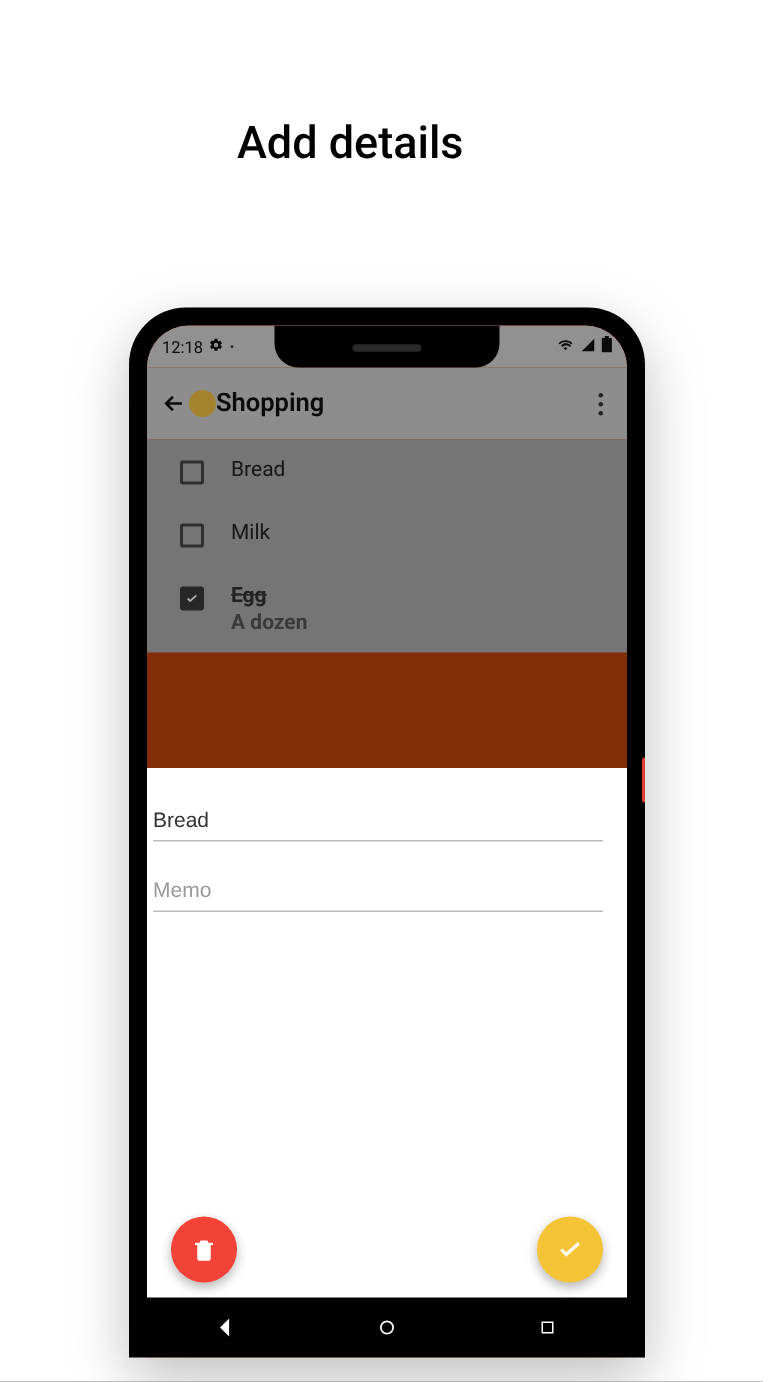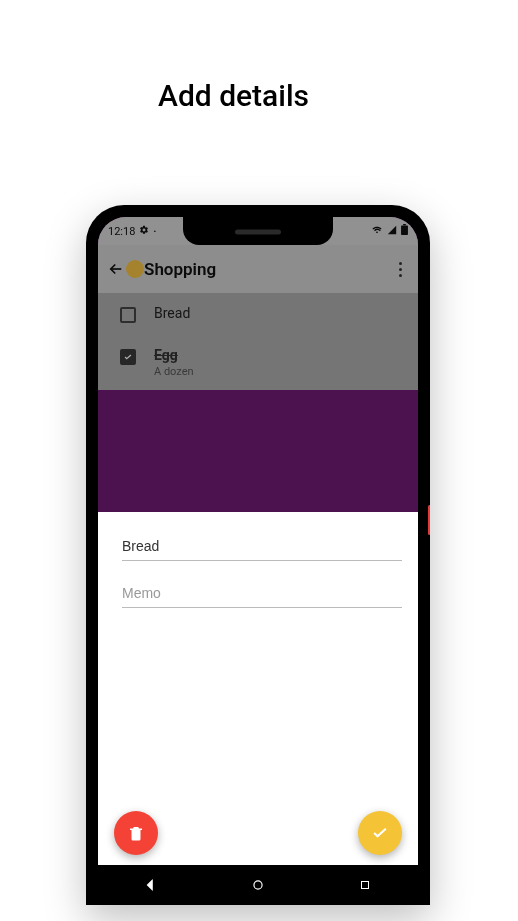--- a/index.html
+++ b/index.html
@@ -14,21 +14,21 @@
     height: 700px;
     border-radius: 38px 38px 0 0;
     background: #000;
     padding: 12px 12px 0 12px;
     box-shadow: 0 14px 40px rgba(0,0,0,0.25);
     overflow: hidden;
   }
   .phone-inner {
     width: 100%;
     height: 100%;
-    background: #701a75;
+    background: #c2410c;
     border-radius: 28px 28px 0 0;
     position: relative;
     overflow: hidden;
   }
   .notch {
     position: absolute;
     top: 0;
     left: 50%;
     transform: translateX(-50%);
     width: 150px;
@@ -86,34 +86,34 @@
     border-radius: 2px;
     margin-top: 2px;
     flex-shrink: 0;
     display:flex; align-items:center; justify-content:center;
   }
   .chk.checked { background: #3a3a3a; border-color: #3a3a3a; }
   .chk.checked svg { display:block; }
   .chk svg { display:none; }
   .item-text { font-size: 14px; color: #222; }
   .item-text.done { text-decoration: line-through; color: #333; font-weight: bold; }
-  .item-sub { font-size: 11px; color: #555; margin-top: 2px; }
+  .item-sub { font-size: 14px; color: #555; margin-top: 2px; font-weight: bold; }
   .overlay {
     position: absolute;
     left: 0; top: 0; right: 0; bottom: 0;
     background: rgba(0,0,0,0.32);
     z-index: 10;
   }
   .sheet {
     position: absolute;
     left: 0; right: 0; bottom: 0;
     top: 295px;
     background: #fff;
     z-index: 20;
-    padding: 20px 16px 0 24px;
+    padding: 20px 16px 0 4px;
   }
   .field {
     border: none;
     border-bottom: 1px solid #bbb;
     width: 100%;
     font-size: 14px;
     padding: 6px 0;
     outline: none;
     margin-bottom: 18px;
     color: #222;
@@ -215,20 +215,28 @@
       <div class="list">
         <div class="list-item">
           <div class="chk">
             
           </div>
           <div>
             <div class="item-text">Bread</div>
           </div>
         </div>
         <div class="list-item">
+          <div class="chk">
+            
+          </div>
+          <div>
+            <div class="item-text">Milk</div>
+          </div>
+        </div>
+        <div class="list-item">
           <div class="chk checked">
             <svg width="10" height="10" viewBox="0 0 24 24" fill="none" stroke="#fff" stroke-width="3">
                 <path d="M5 12l4 4L19 7"></path>
               </svg>
           </div>
           <div>
             <div class="item-text done">Egg</div>
             <div class="item-sub">A dozen</div>
           </div>
         </div>

